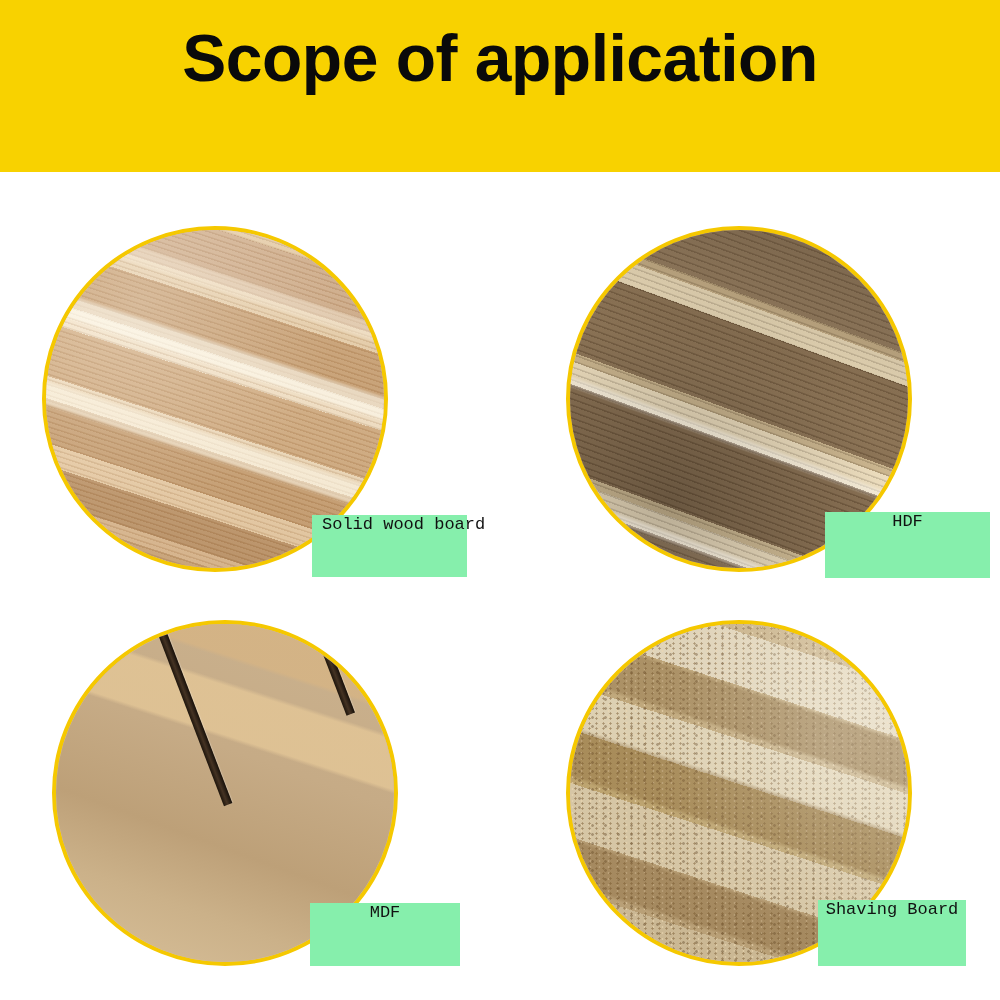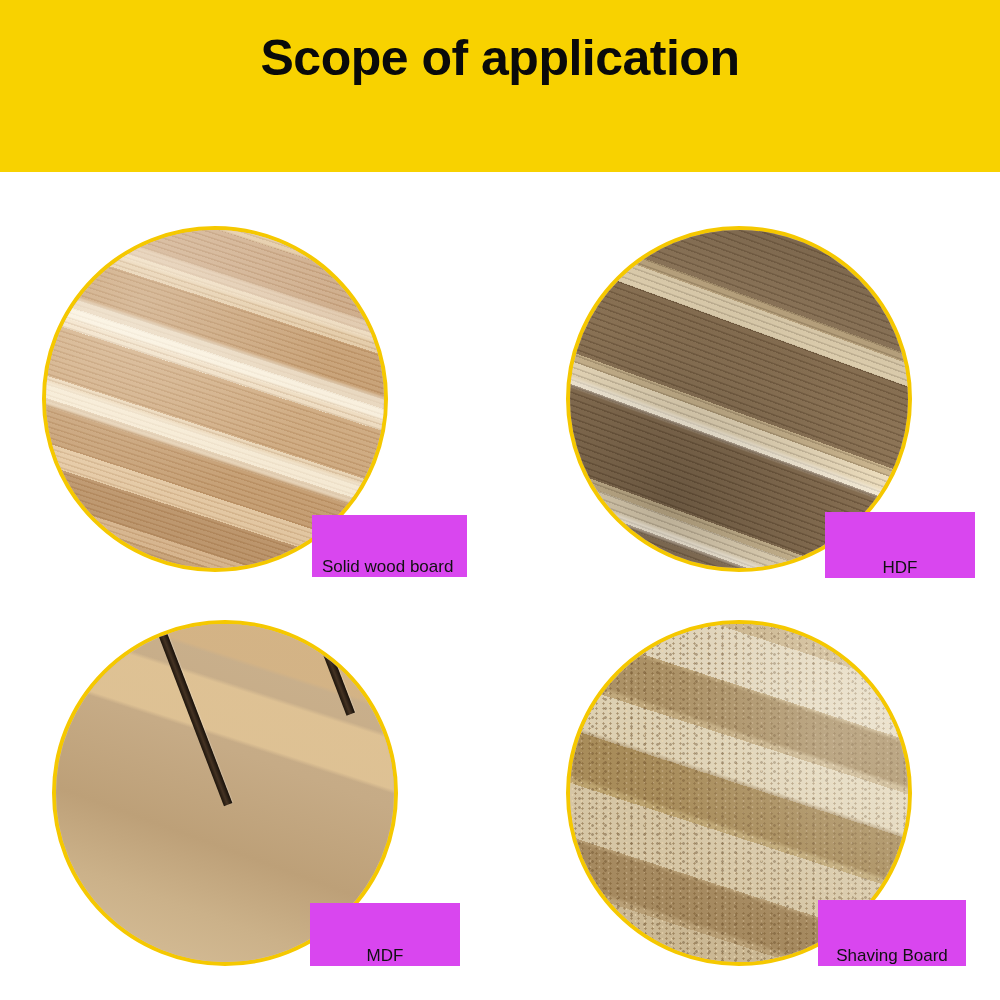--- a/index.html
+++ b/index.html
@@ -30,21 +30,21 @@
   .header-title {
     position: absolute;
     left: 0;
     top: 0;
     width: 1000px;
     height: 172px;
     display: flex;
     align-items: center;
     justify-content: center;
     color: #0a0a0a;
-    font-size: 50px;
+    font-size: 66px;
     font-weight: bold;
     letter-spacing: -0.5px;
     font-family: "Liberation Sans", sans-serif;
     text-align: center;
     padding-bottom: 56px;
     box-sizing: border-box;
   }
 
   
   .cards {
@@ -231,31 +231,31 @@
       linear-gradient(18deg, transparent 17%, rgba(120,86,42,0.30) 18%, rgba(120,86,42,0.30) 27%, transparent 28%),
       linear-gradient(18deg, transparent 41%, rgba(124,90,44,0.32) 42%, rgba(124,90,44,0.32) 52%, transparent 53%),
       linear-gradient(18deg, transparent 63%, rgba(118,86,44,0.28) 64%, rgba(118,86,44,0.28) 73%, transparent 74%),
       linear-gradient(250deg, rgba(255,250,238,0.30) 0%, rgba(255,250,238,0) 45%),
       radial-gradient(circle at 78% 36%, rgba(255,252,243,0.30) 0%, rgba(255,255,255,0) 55%);
   }
 
   
   .caption-tag {
     position: absolute;
-    background: #d946ef;
+    background: #86efac;
     color: #111111;
     display: flex;
-    align-items: flex-end;
+    align-items: flex-start;
     font-size: 17px;
-    font-family: Liberation Sans, sans-serif;
+    font-family: Liberation Mono, monospace;
     white-space: nowrap;
     box-sizing: border-box;
   }
   .card.c0 .caption-tag { left: 312px; top: 343px; width: 155px; height: 62px; justify-content: flex-start; padding-left: 10px; }
-  .card.c1 .caption-tag { left: 325px; top: 340px; width: 150px; height: 66px; justify-content: center; }
+  .card.c1 .caption-tag { left: 325px; top: 340px; width: 165px; height: 66px; justify-content: center; }
   .card.c2 .caption-tag { left: 310px; top: 317px; width: 150px; height: 63px; justify-content: center; }
   .card.c3 .caption-tag { left: 318px; top: 314px; width: 148px; height: 66px; justify-content: center; }
 
   
   .bottom-strip {
     position: absolute;
     left: 0;
     bottom: 0;
     width: 1000px;
     height: 30px;

